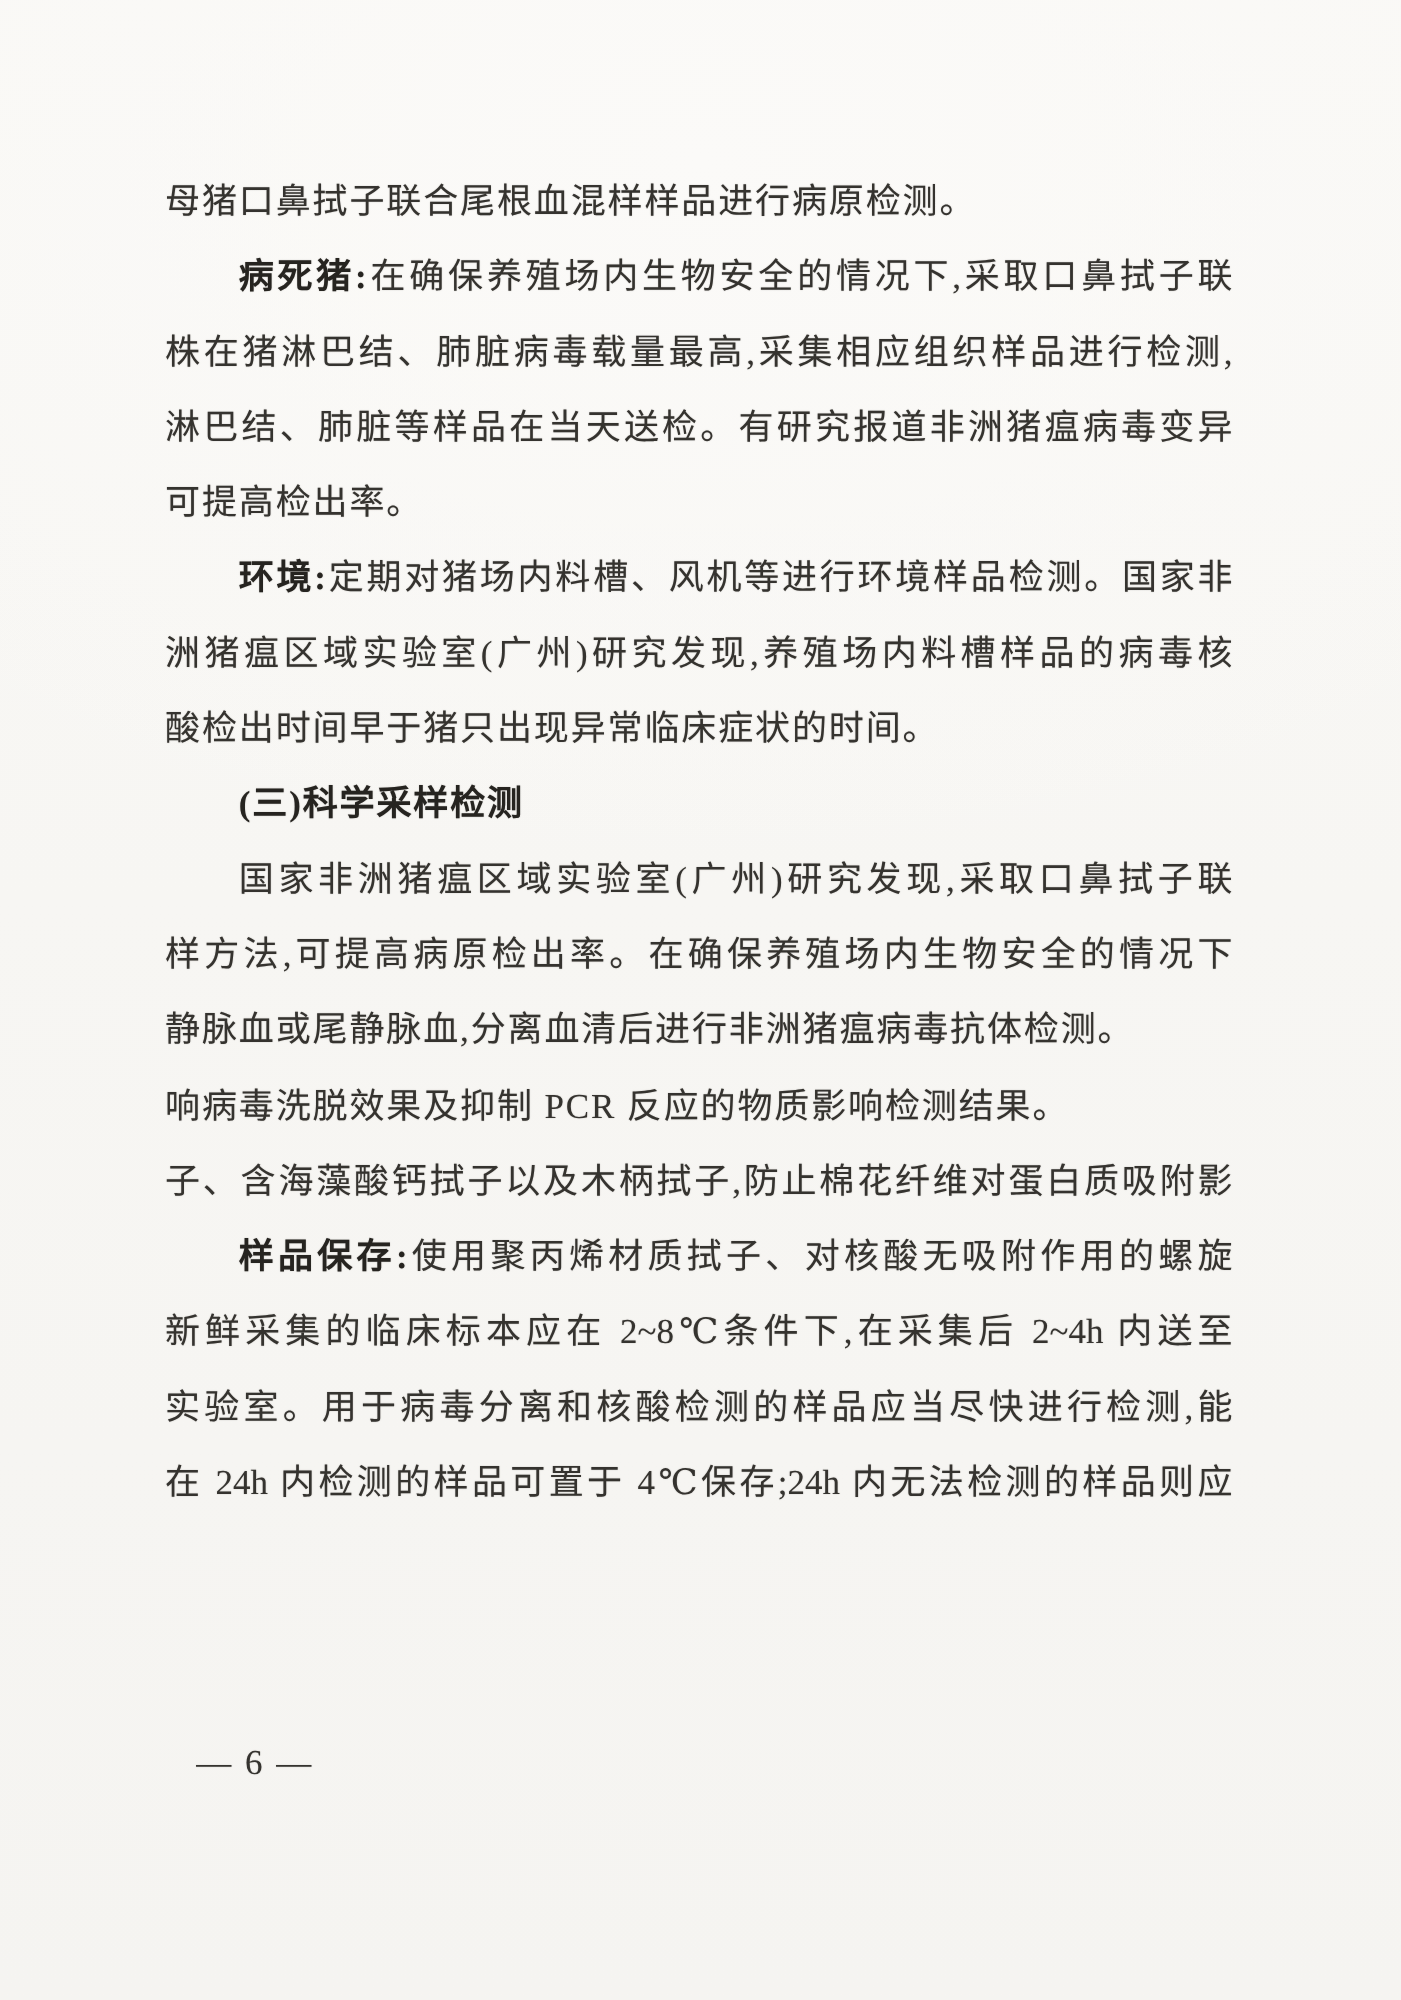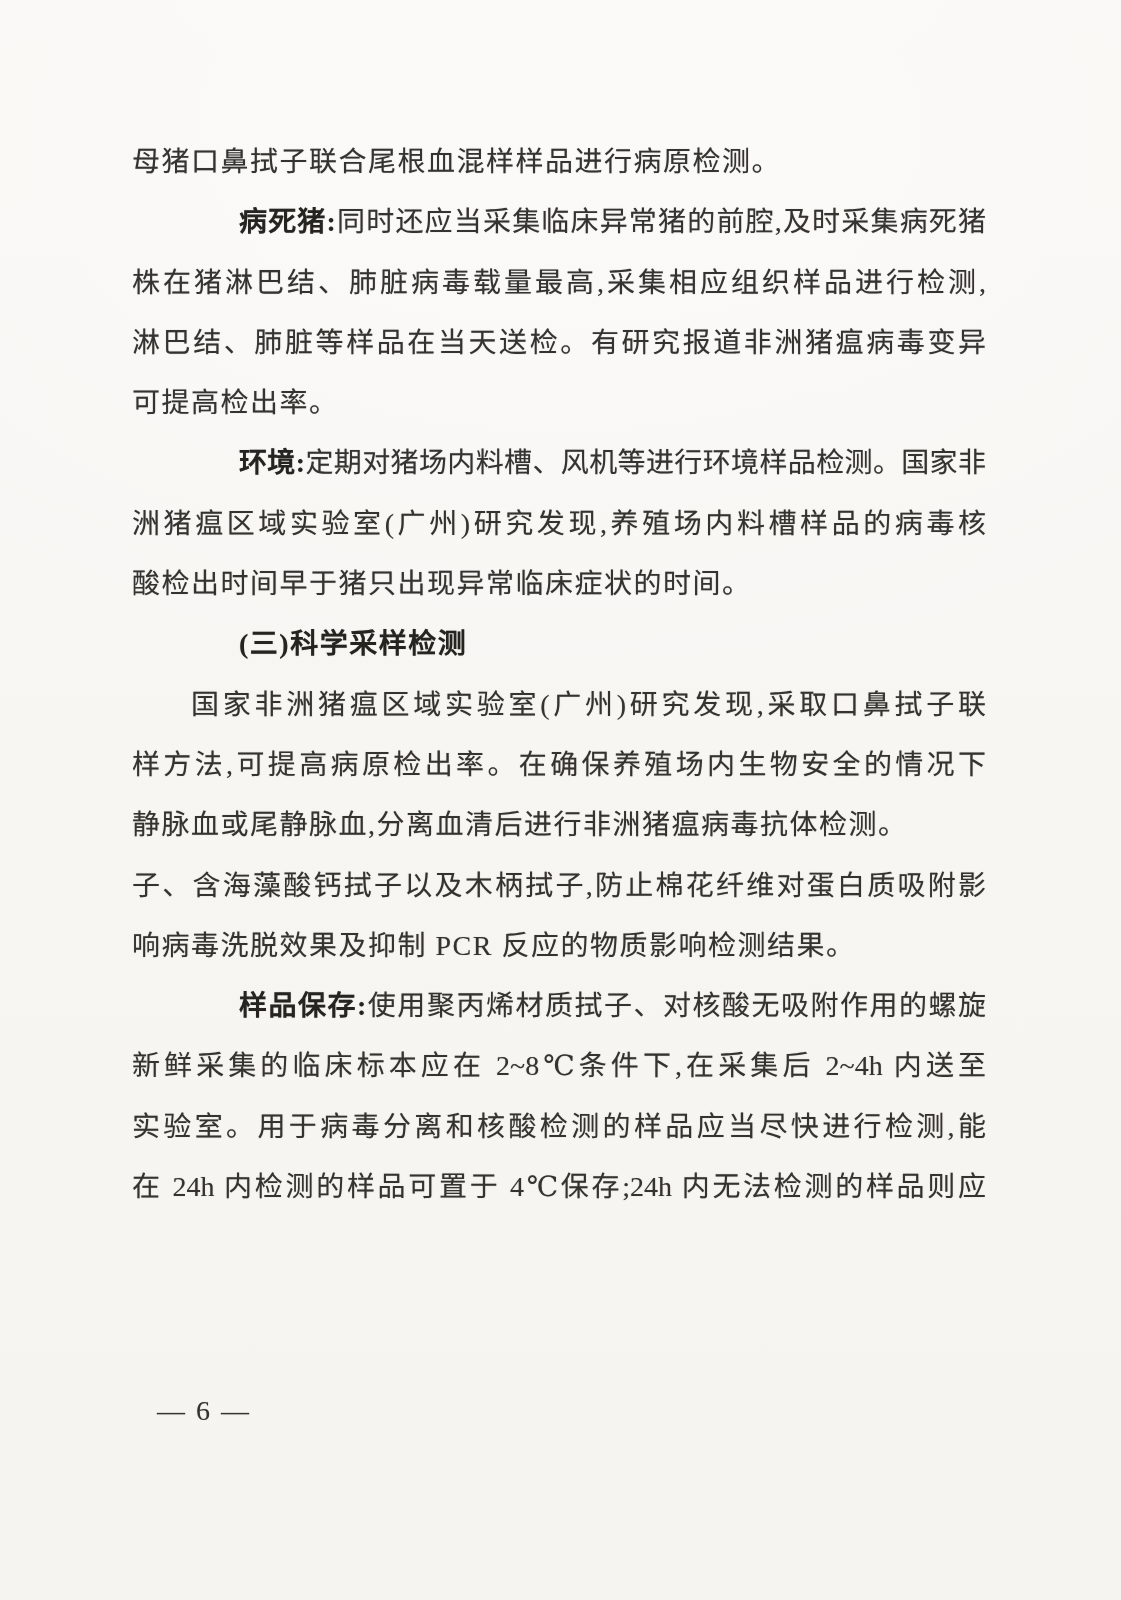--- a/index.html
+++ b/index.html
@@ -40,51 +40,50 @@
     text-align:justify;
     text-align-last:justify;
     text-justify:inter-character;
   }
   .line.indent{
     text-indent:59px;
   }
   .seg.bold{
     font-weight:700;
     color:var(--ink-bold);
-    margin-left:48px;
   }
   .footer{
     position:absolute;
     left:157px;top:1383px;
     height:56px;line-height:56px;
     font-size:28px;
     color:var(--ink);
     letter-spacing:2px;
     text-shadow:0 0 1px rgba(62,58,52,.3);
   }
 </style>
 </head>
 <body>
 
 <div class="page">
   <div class="body-text">
       <div class="line"><span class="seg">母猪口鼻拭子联合尾根血混样样品进行病原检测。</span></div>
-      <div class="line justify indent"><span class="seg bold">病死猪:</span><span class="seg">同时还应当采集临床异常猪的前腔,及时采集病死猪</span></div>
+      <div class="line justify indent"><span class="seg bold">病死猪:</span><span class="seg">在确保养殖场内生物安全的情况下,采取口鼻拭子联</span></div>
       <div class="line justify"><span class="seg">株在猪淋巴结、肺脏病毒载量最高,采集相应组织样品进行检测,</span></div>
       <div class="line justify"><span class="seg">淋巴结、肺脏等样品在当天送检。有研究报道非洲猪瘟病毒变异</span></div>
       <div class="line"><span class="seg">可提高检出率。</span></div>
       <div class="line justify indent"><span class="seg bold">环境:</span><span class="seg">定期对猪场内料槽、风机等进行环境样品检测。国家非</span></div>
       <div class="line justify"><span class="seg">洲猪瘟区域实验室(广州)研究发现,养殖场内料槽样品的病毒核</span></div>
       <div class="line"><span class="seg">酸检出时间早于猪只出现异常临床症状的时间。</span></div>
       <div class="line indent"><span class="seg bold">(三)科学采样检测</span></div>
       <div class="line justify indent"><span class="seg">国家非洲猪瘟区域实验室(广州)研究发现,采取口鼻拭子联</span></div>
       <div class="line justify"><span class="seg">样方法,可提高病原检出率。在确保养殖场内生物安全的情况下</span></div>
       <div class="line"><span class="seg">静脉血或尾静脉血,分离血清后进行非洲猪瘟病毒抗体检测。</span></div>
+      <div class="line"><span class="seg">响病毒洗脱效果及抑制 PCR 反应的物质影响检测结果。</span></div>
       <div class="line justify"><span class="seg">子、含海藻酸钙拭子以及木柄拭子,防止棉花纤维对蛋白质吸附影</span></div>
-      <div class="line"><span class="seg">响病毒洗脱效果及抑制 PCR 反应的物质影响检测结果。</span></div>
       <div class="line justify indent"><span class="seg bold">样品保存:</span><span class="seg">使用聚丙烯材质拭子、对核酸无吸附作用的螺旋</span></div>
       <div class="line justify"><span class="seg">新鲜采集的临床标本应在 2~8℃条件下,在采集后 2~4h 内送至</span></div>
       <div class="line justify"><span class="seg">实验室。用于病毒分离和核酸检测的样品应当尽快进行检测,能</span></div>
       <div class="line justify"><span class="seg">在 24h 内检测的样品可置于 4℃保存;24h 内无法检测的样品则应</span></div>
     </div>
   <div class="footer">
     <span>— 6 —</span>
   </div>
 </div>
 

